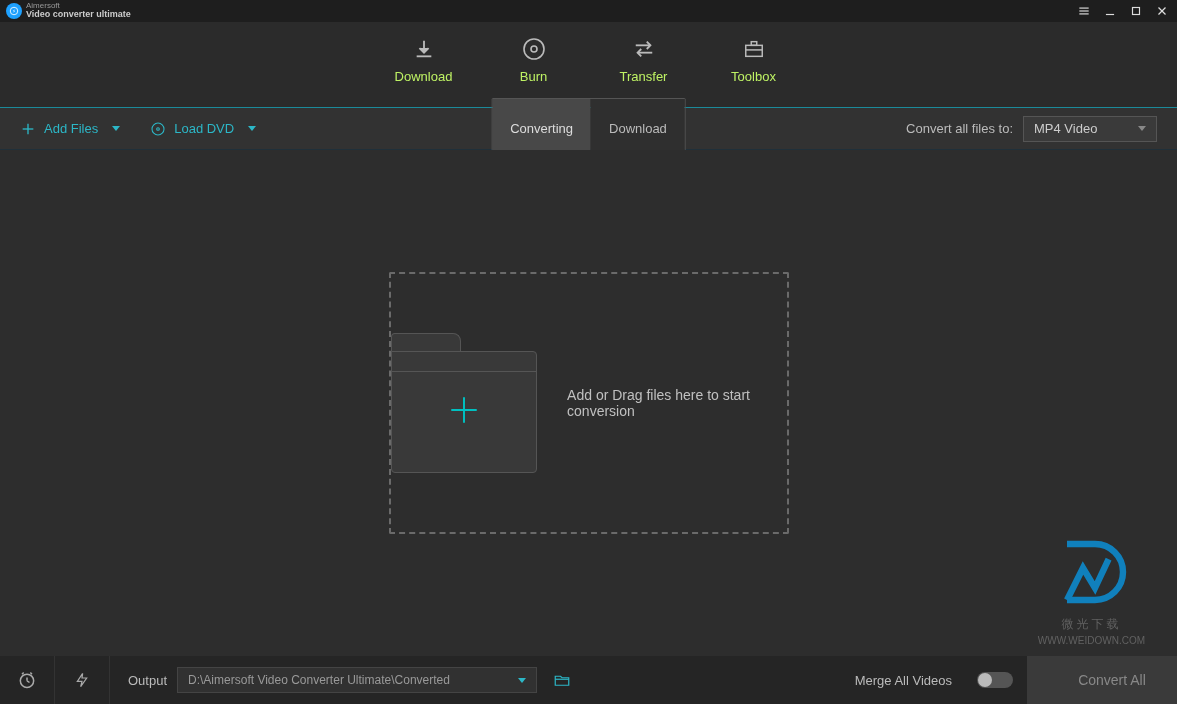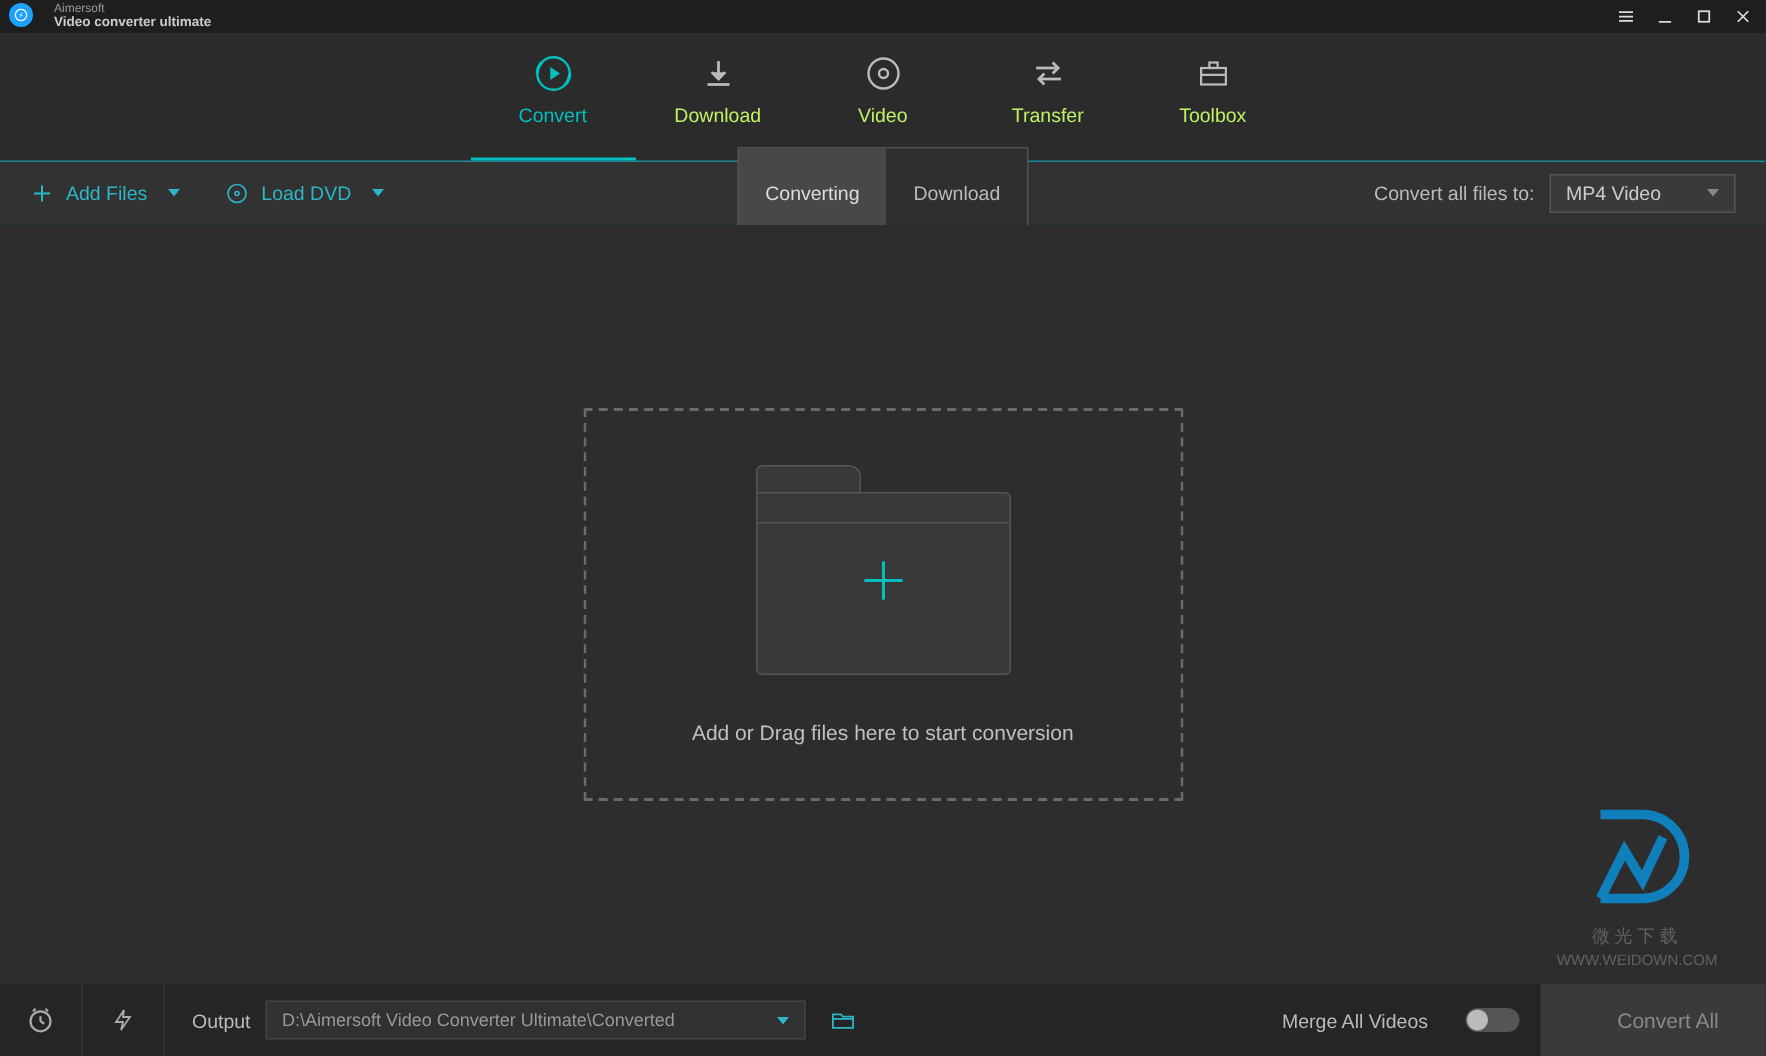--- a/index.html
+++ b/index.html
@@ -1,20 +1,20 @@
 <!DOCTYPE html>
 <html><head>
 <meta charset="utf-8">
 <style>
 * { margin: 0; padding: 0; box-sizing: border-box; font-family: "Segoe UI", Arial, sans-serif; }
 body { background: #2d2d2d; width: 1177px; height: 704px; overflow: hidden; color: #aaa; user-select: none; }
 
 
 .titlebar { height: 22px; background: #1e1e1e; display: flex; align-items: center; padding: 0 6px; }
-.titlebar-left { display: flex; gap: 14px; }
+.titlebar-left { display: flex; align-items: center; gap: 4px; }
 .logo-badge { width: 16px; height: 16px; border-radius: 50%; background: #1ea1ff; display: flex; align-items: center; justify-content: center; }
 .logo-badge svg { width: 10px; height: 10px; }
 .brand-small { font-size: 9px; line-height: 1.1; color: #ccc; }
 .brand-small .b1 { font-size: 8px; color: #999; }
 .brand-small .b2 { font-weight: 600; }
 .titlebar-right { margin-left: auto; display: flex; gap: 8px; align-items: center; }
 .tb-btn { width: 18px; height: 18px; display: flex; align-items: center; justify-content: center; color: #ddd; }
 .tb-btn svg { width: 14px; height: 14px; stroke: #ddd; }
 
 
@@ -29,25 +29,25 @@
 
 
 .toolbar { height: 42px; background: #323232; border-bottom: 1px solid #20303a; display: flex; align-items: center; padding: 0 20px; gap: 30px; position: relative; }
 .tb-group { display: flex; align-items: center; gap: 8px; color: #2cb7c7; font-size: 13px; }
 .tb-group svg { stroke: #2cb7c7; }
 .caret { width: 0; height: 0; border-left: 4px solid transparent; border-right: 4px solid transparent; border-top: 5px solid #2cb7c7; margin-left: 6px; }
 .segmented { position: absolute; left: 50%; transform: translateX(-50%); display: flex; border: 1px solid #555; border-radius: 1px; overflow: hidden; }
 .seg { padding: 22px 18px; font-size: 13px; background: #2f2f2f; color: #bbb; }
 .seg.active { background: #484848; color: #ddd; }
 .format-area { margin-left: auto; display: flex; align-items: center; gap: 10px; font-size: 13px; color: #bbb; }
-.format-select { width: 124px; height: 26px; background: #3a3a3a; border: 1px solid #555; display: flex; align-items: center; justify-content: space-between; padding: 0 10px; font-size: 13px; color: #ccc; }
+.format-select { width: 134px; height: 26px; background: #3a3a3a; border: 1px solid #555; display: flex; align-items: center; justify-content: space-between; padding: 0 10px; font-size: 13px; color: #ccc; }
 
 
 .main { flex: 1; position: relative; height: calc(704px - 22px - 86px - 42px - 48px); background: #2d2d2d; }
-.dropzone { position: absolute; left: 50%; top: 50%; transform: translate(-50%, -50%); width: 400px; height: 262px; border: 2px dashed #6a6a6a; border-radius: 2px; display: flex; flex-direction: column; align-items: center; justify-content: center; gap: 30px; }
+.dropzone { position: absolute; left: 50%; top: 50%; transform: translate(-50%, -50%); width: 400px; height: 262px; border: 2px dashed #6a6a6a; border-radius: 2px; display: flex; align-items: center; justify-content: center; gap: 30px; }
 .folder-shape { width: 170px; height: 140px; position: relative; }
 .folder-tab { position: absolute; top: 0; left: 0; width: 70px; height: 24px; background: #393939; border: 1px solid #555; border-bottom: none; border-radius: 4px 8px 0 0; }
 .folder-body { position: absolute; top: 18px; left: 0; right: 0; bottom: 0; background: #393939; border: 1px solid #555; border-radius: 0 4px 4px 4px; display: flex; align-items: center; justify-content: center; }
 .folder-line { position: absolute; top: 38px; left: 1px; right: 1px; height: 1px; background: #555; }
 .plus-big svg { stroke: #00c0c0; }
 .drop-text { font-size: 14px; color: #c0c0c0; }
 
 
 .watermark { position: absolute; right: 32px; bottom: 10px; text-align: center; opacity: 0.85; }
 .watermark svg { stroke: #0b8fd6; }
@@ -104,49 +104,38 @@
     <div class="tb-btn">
       <svg viewBox="0 0 24 24" stroke-width="2" fill="none">
           <line x1="6" y1="6" x2="18" y2="18"></line>
           <line x1="18" y1="6" x2="6" y2="18"></line>
         </svg>
     </div>
   </div>
 </div>
 
 <div class="tabs">
-  <div class="tab active">
-    <div class="tab-icon">
-      <svg width="26" height="26" viewBox="0 0 24 24" stroke-width="1.5">
-          <circle cx="12" cy="12" r="10"></circle>
-          <path d="M2 12 a10 10 0 0 1 3 -7" stroke-width="2"></path>
-          <path d="M22 12 a10 10 0 0 1 -3 7" stroke-width="2"></path>
-          <polygon points="10,8 16,12 10,16" fill="#00c0c0" stroke="none"></polygon>
-        </svg>
-    </div>
-    <div class="tab-label">Convert</div>
-  </div>
   <div class="tab">
     <div class="tab-icon">
       <svg width="22" height="22" viewBox="0 0 24 24" stroke-width="2">
           <line x1="12" y1="3" x2="12" y2="15"></line>
           <polyline points="7,11 12,16 17,11" fill="#bbb" stroke="#bbb"></polyline>
           <line x1="4" y1="20" x2="20" y2="20"></line>
         </svg>
     </div>
     <div class="tab-label">Download</div>
   </div>
   <div class="tab">
     <div class="tab-icon">
       <svg width="24" height="24" viewBox="0 0 24 24" stroke-width="1.6">
           <circle cx="12" cy="12" r="10"></circle>
           <circle cx="12" cy="12" r="3"></circle>
         </svg>
     </div>
-    <div class="tab-label">Video</div>
+    <div class="tab-label">Burn</div>
   </div>
   <div class="tab">
     <div class="tab-icon">
       <svg width="26" height="22" viewBox="0 0 24 24" stroke-width="2">
           <line x1="3" y1="8" x2="18" y2="8"></line>
           <polyline points="15,4 19,8 15,12" fill="none"></polyline>
           <line x1="21" y1="16" x2="6" y2="16"></line>
           <polyline points="9,12 5,16 9,20" fill="none"></polyline>
         </svg>
     </div>

